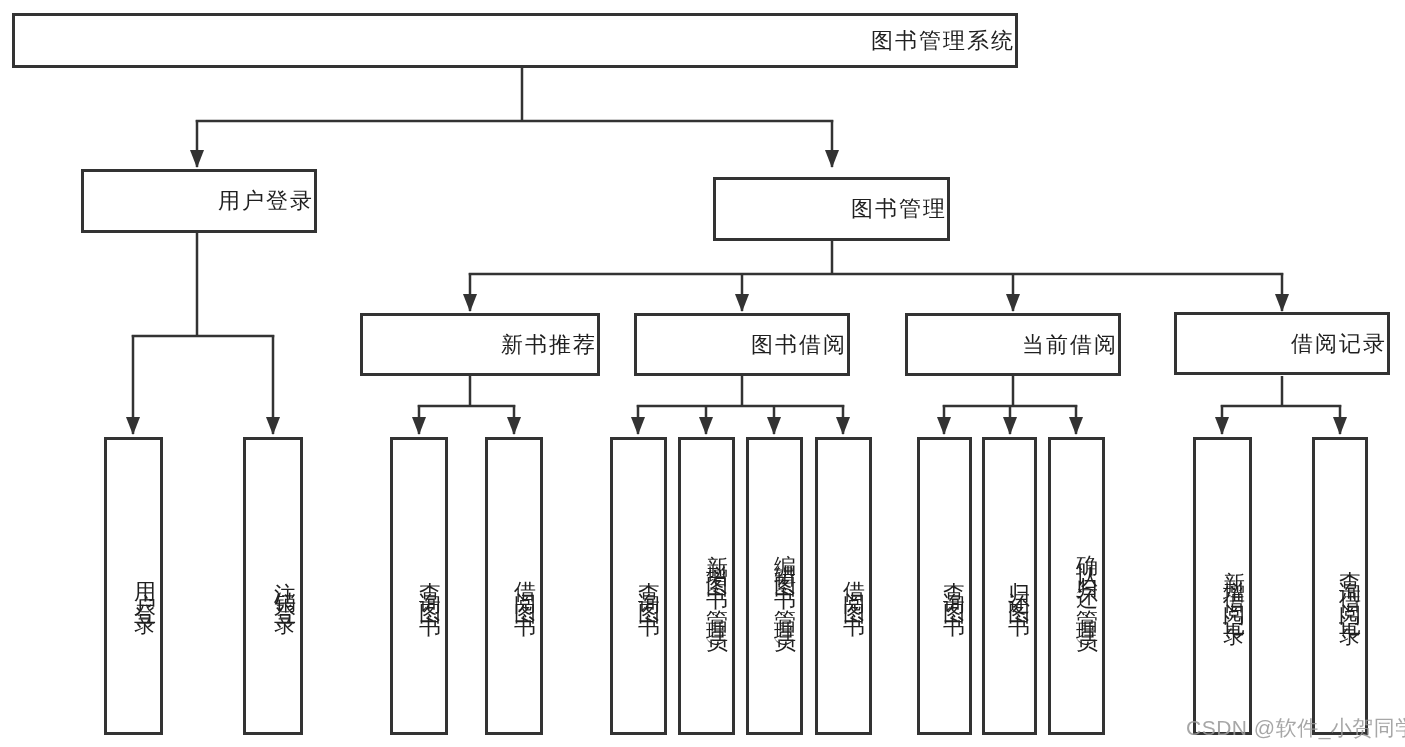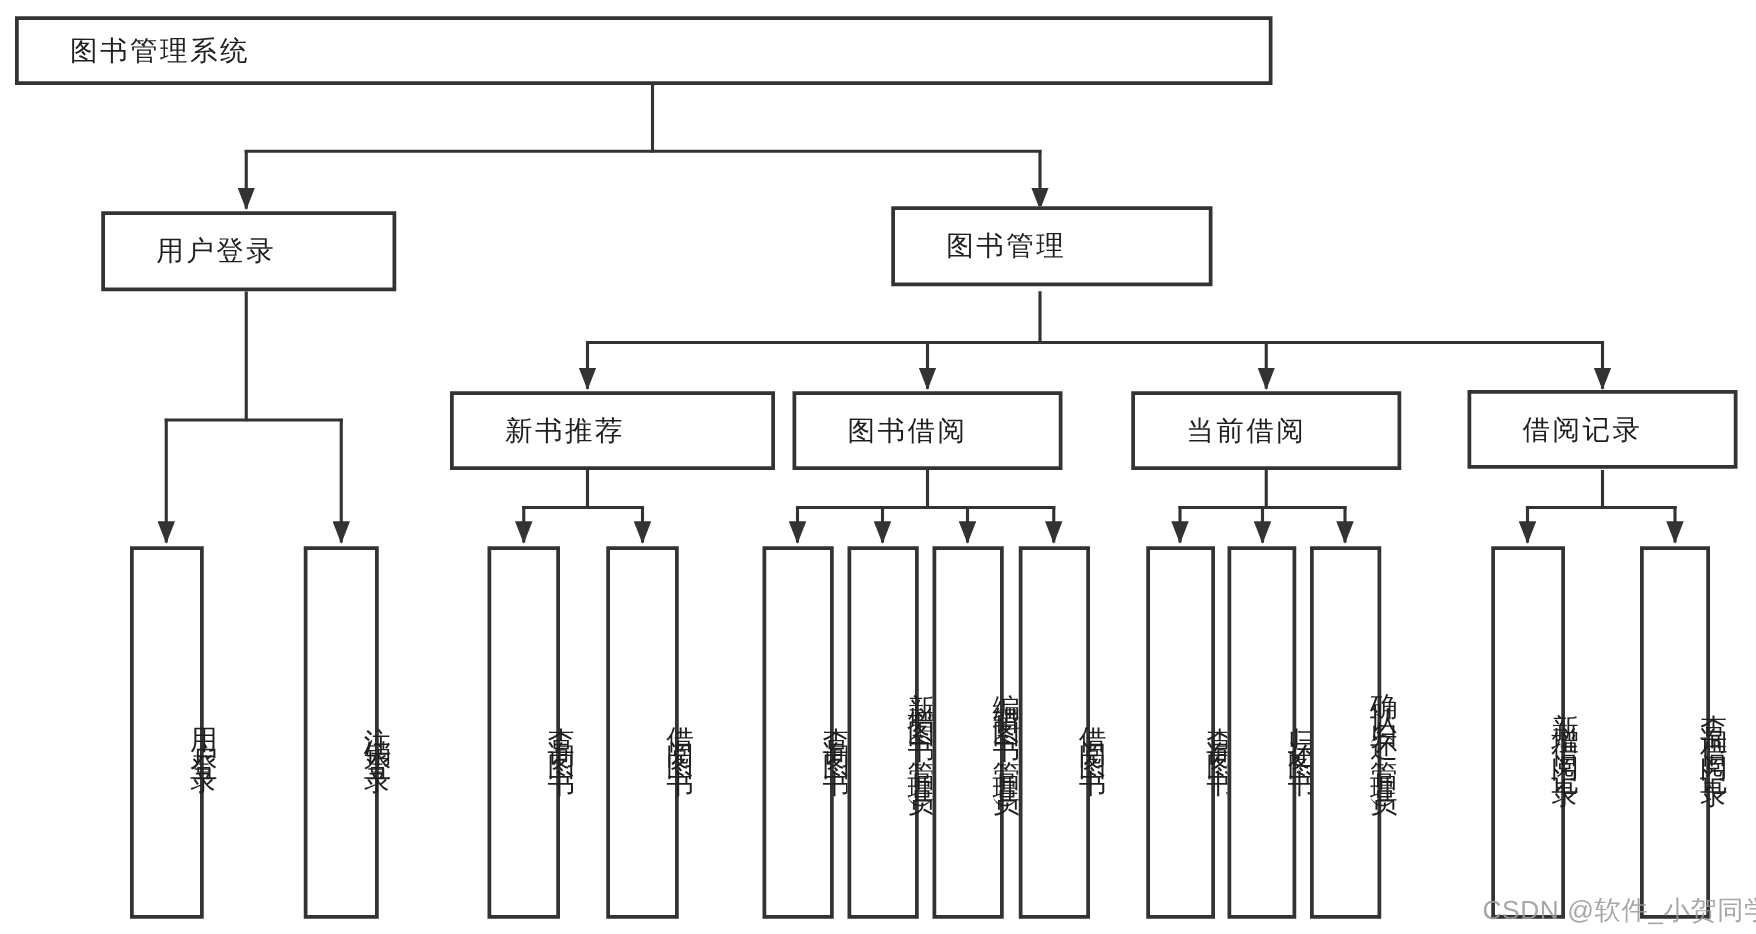--- a/index.html
+++ b/index.html
@@ -22,21 +22,21 @@
     top: 0;
     z-index: 1;
   }
   .box {
     position: absolute;
     box-sizing: border-box;
     background: #ffffff;
     border: 3px solid #333333;
     display: flex;
     align-items: center;
-    justify-content: flex-start;
+    justify-content: flex-end;
     z-index: 2;
     padding-left: 41px;
   }
   .box .lbl {
     font-size: 22px;
     letter-spacing: 2px;
     color: #1f1f1f;
     white-space: nowrap;
   }
   .vbox .lbl {
@@ -112,25 +112,25 @@
     </g>
   </svg>
 
   <div class="box" style="left:12px;top:13px;width:1006px;height:55px">
     <span class="lbl">图书管理系统</span>
   </div>
 
   <div class="box" style="left:81px;top:169px;width:236px;height:64px">
     <span class="lbl">用户登录</span>
   </div>
-  <div class="box" style="left:713px;top:165px;width:257px;height:64px">
+  <div class="box" style="left:713px;top:177px;width:237px;height:64px">
     <span class="lbl">图书管理</span>
   </div>
 
-  <div class="box" style="left:360px;top:313px;width:260px;height:63px">
+  <div class="box" style="left:360px;top:313px;width:240px;height:63px">
     <span class="lbl">新书推荐</span>
   </div>
   <div class="box" style="left:905px;top:313px;width:216px;height:63px">
     <span class="lbl">当前借阅</span>
   </div>
   <div class="box" style="left:634px;top:313px;width:216px;height:63px">
     <span class="lbl">图书借阅</span>
   </div>
   <div class="box" style="left:1174px;top:312px;width:216px;height:63px">
     <span class="lbl">借阅记录</span>

